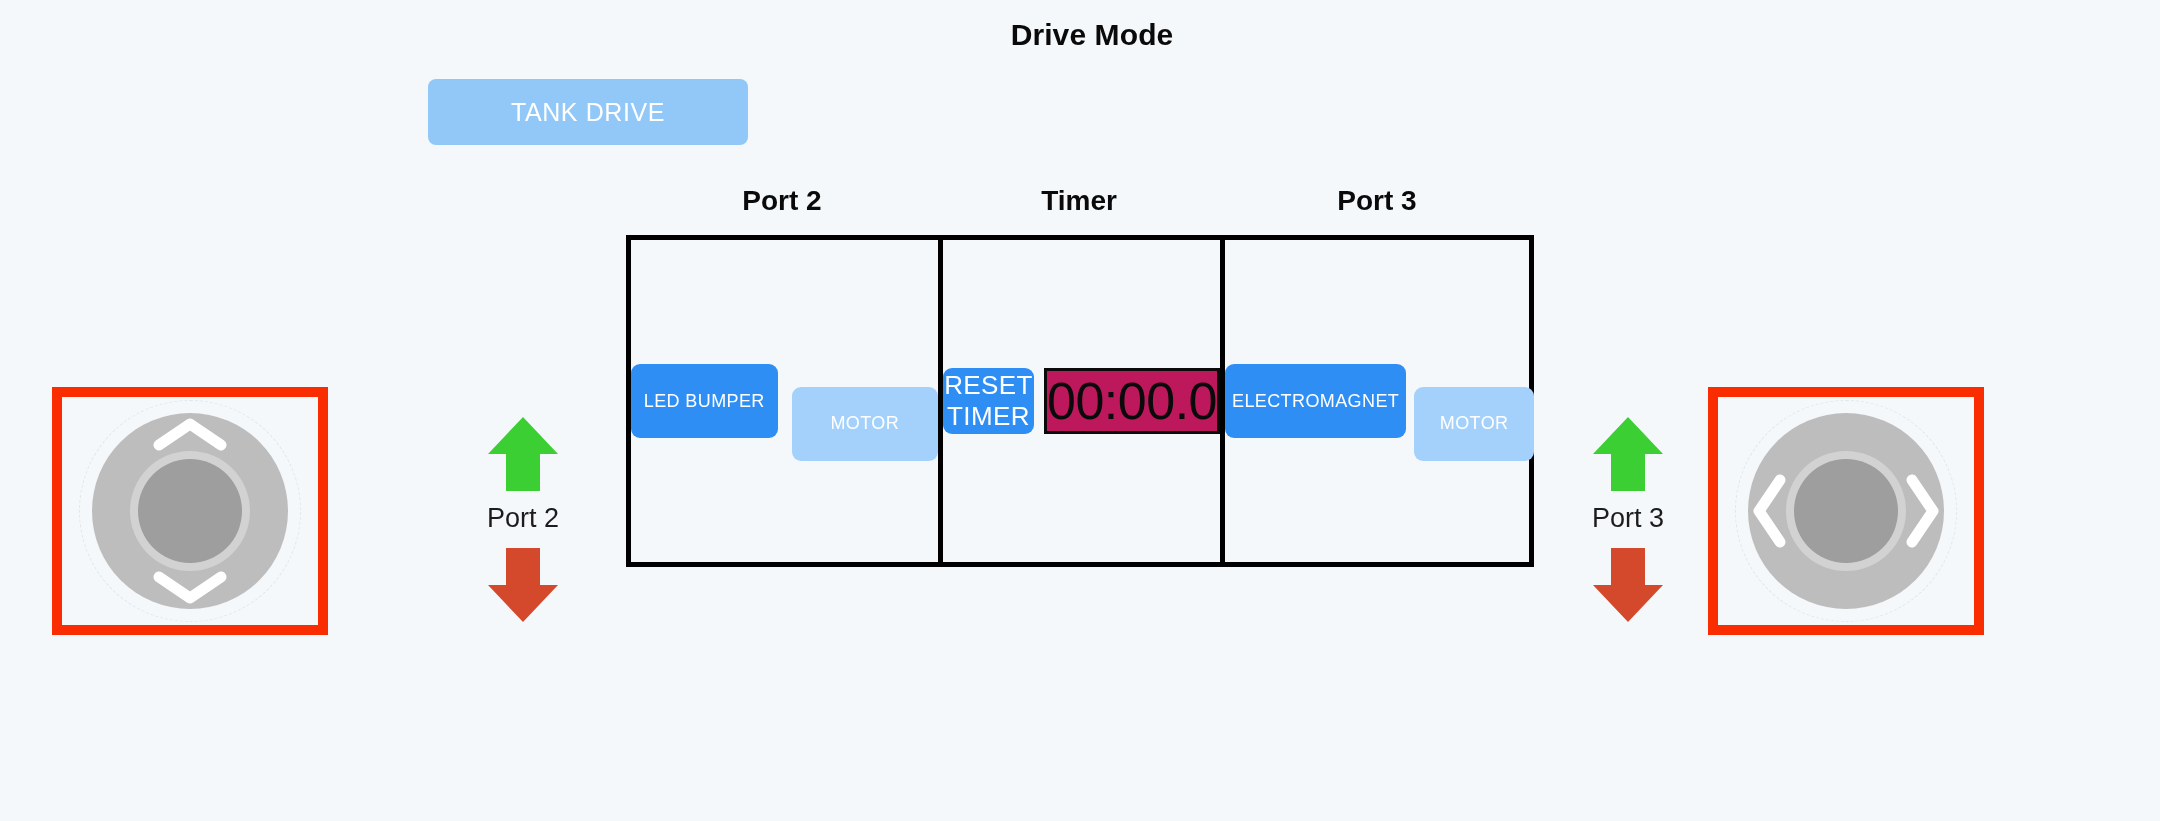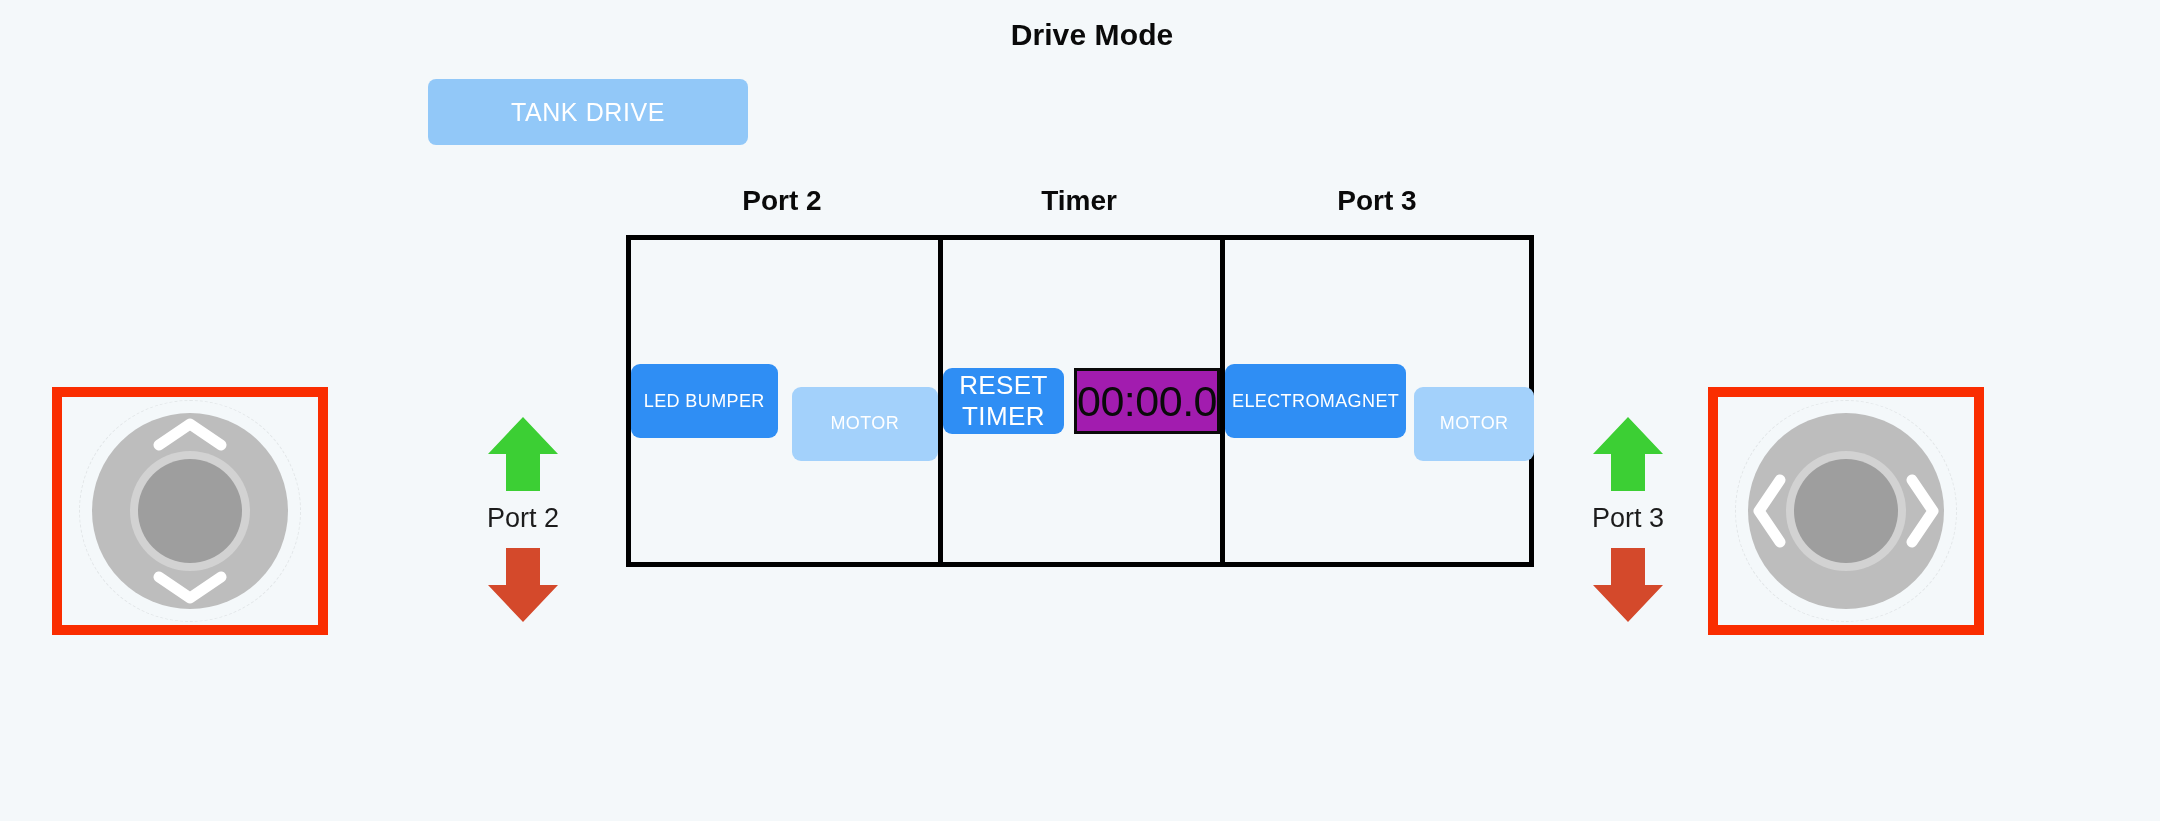--- a/index.html
+++ b/index.html
@@ -135,25 +135,25 @@
     letter-spacing: 0.4px;
     font-family: "Liberation Sans", sans-serif;
     cursor: pointer;
     padding: 0;
   }
   #timer-display {
     width: 202px;
     height: 66px;
     border: 3px solid #0a0a0a;
     box-sizing: border-box;
-    background: #a21caf;
-    display: flex;
-    align-items: center;
-    justify-content: center;
-    font-size: 43px;
+    background: #be185d;
+    display: flex;
+    align-items: center;
+    justify-content: center;
+    font-size: 52px;
     color: #0a0a0a;
     letter-spacing: -0.5px;
   }
 
   
   .port-indicator {
     position: absolute;
     width: 130px;
     display: flex;
     flex-direction: column;

